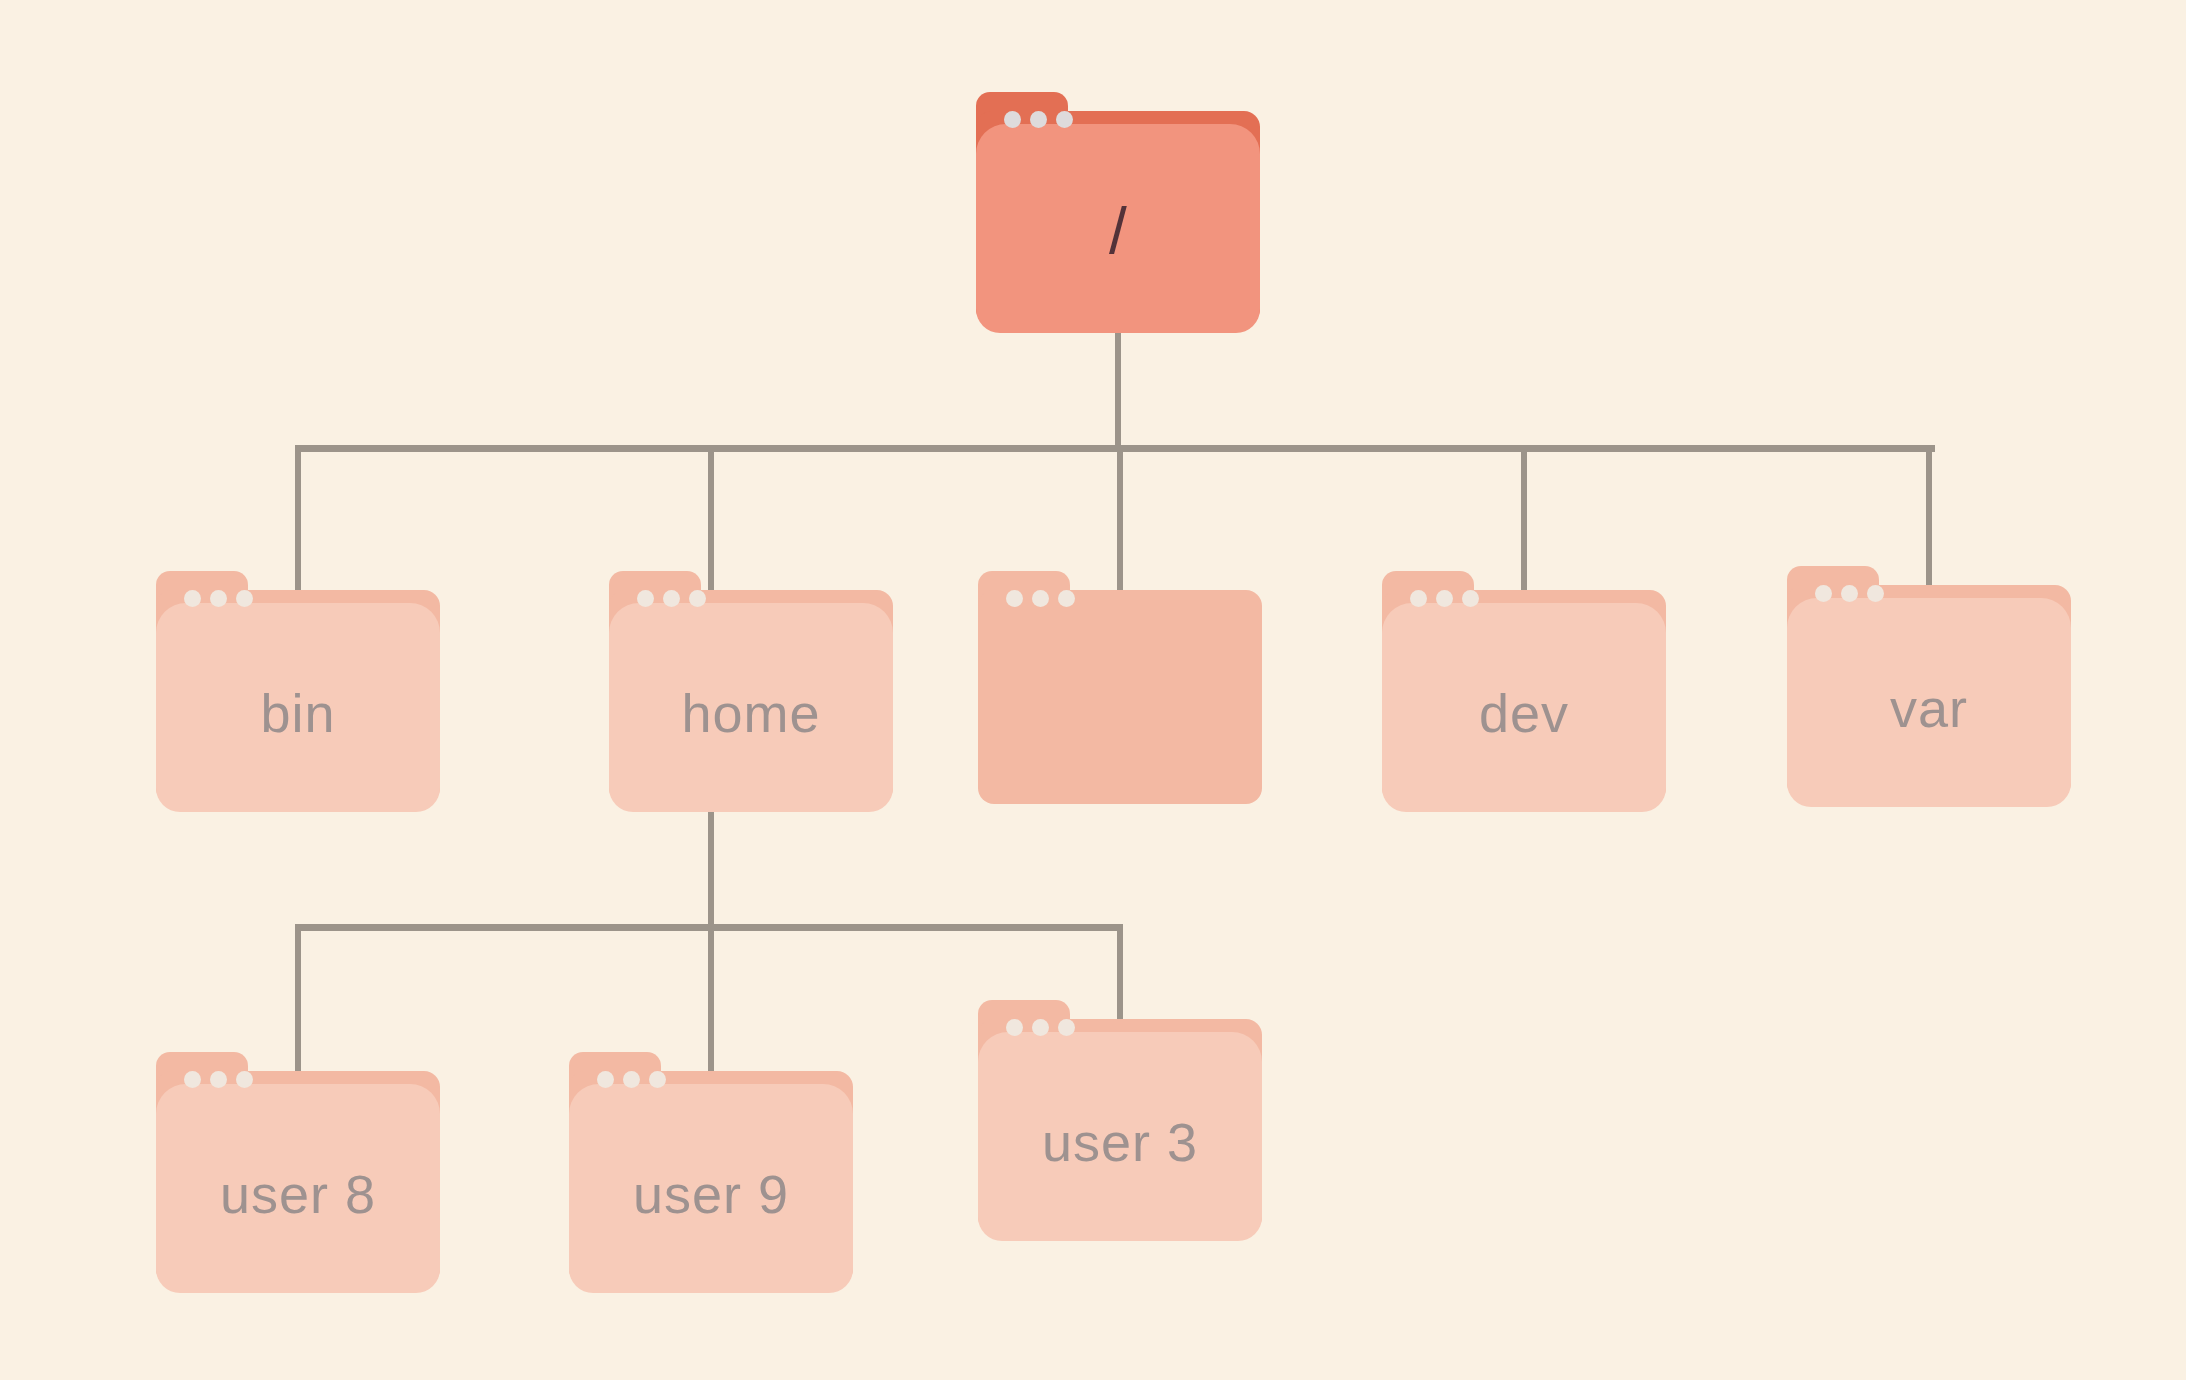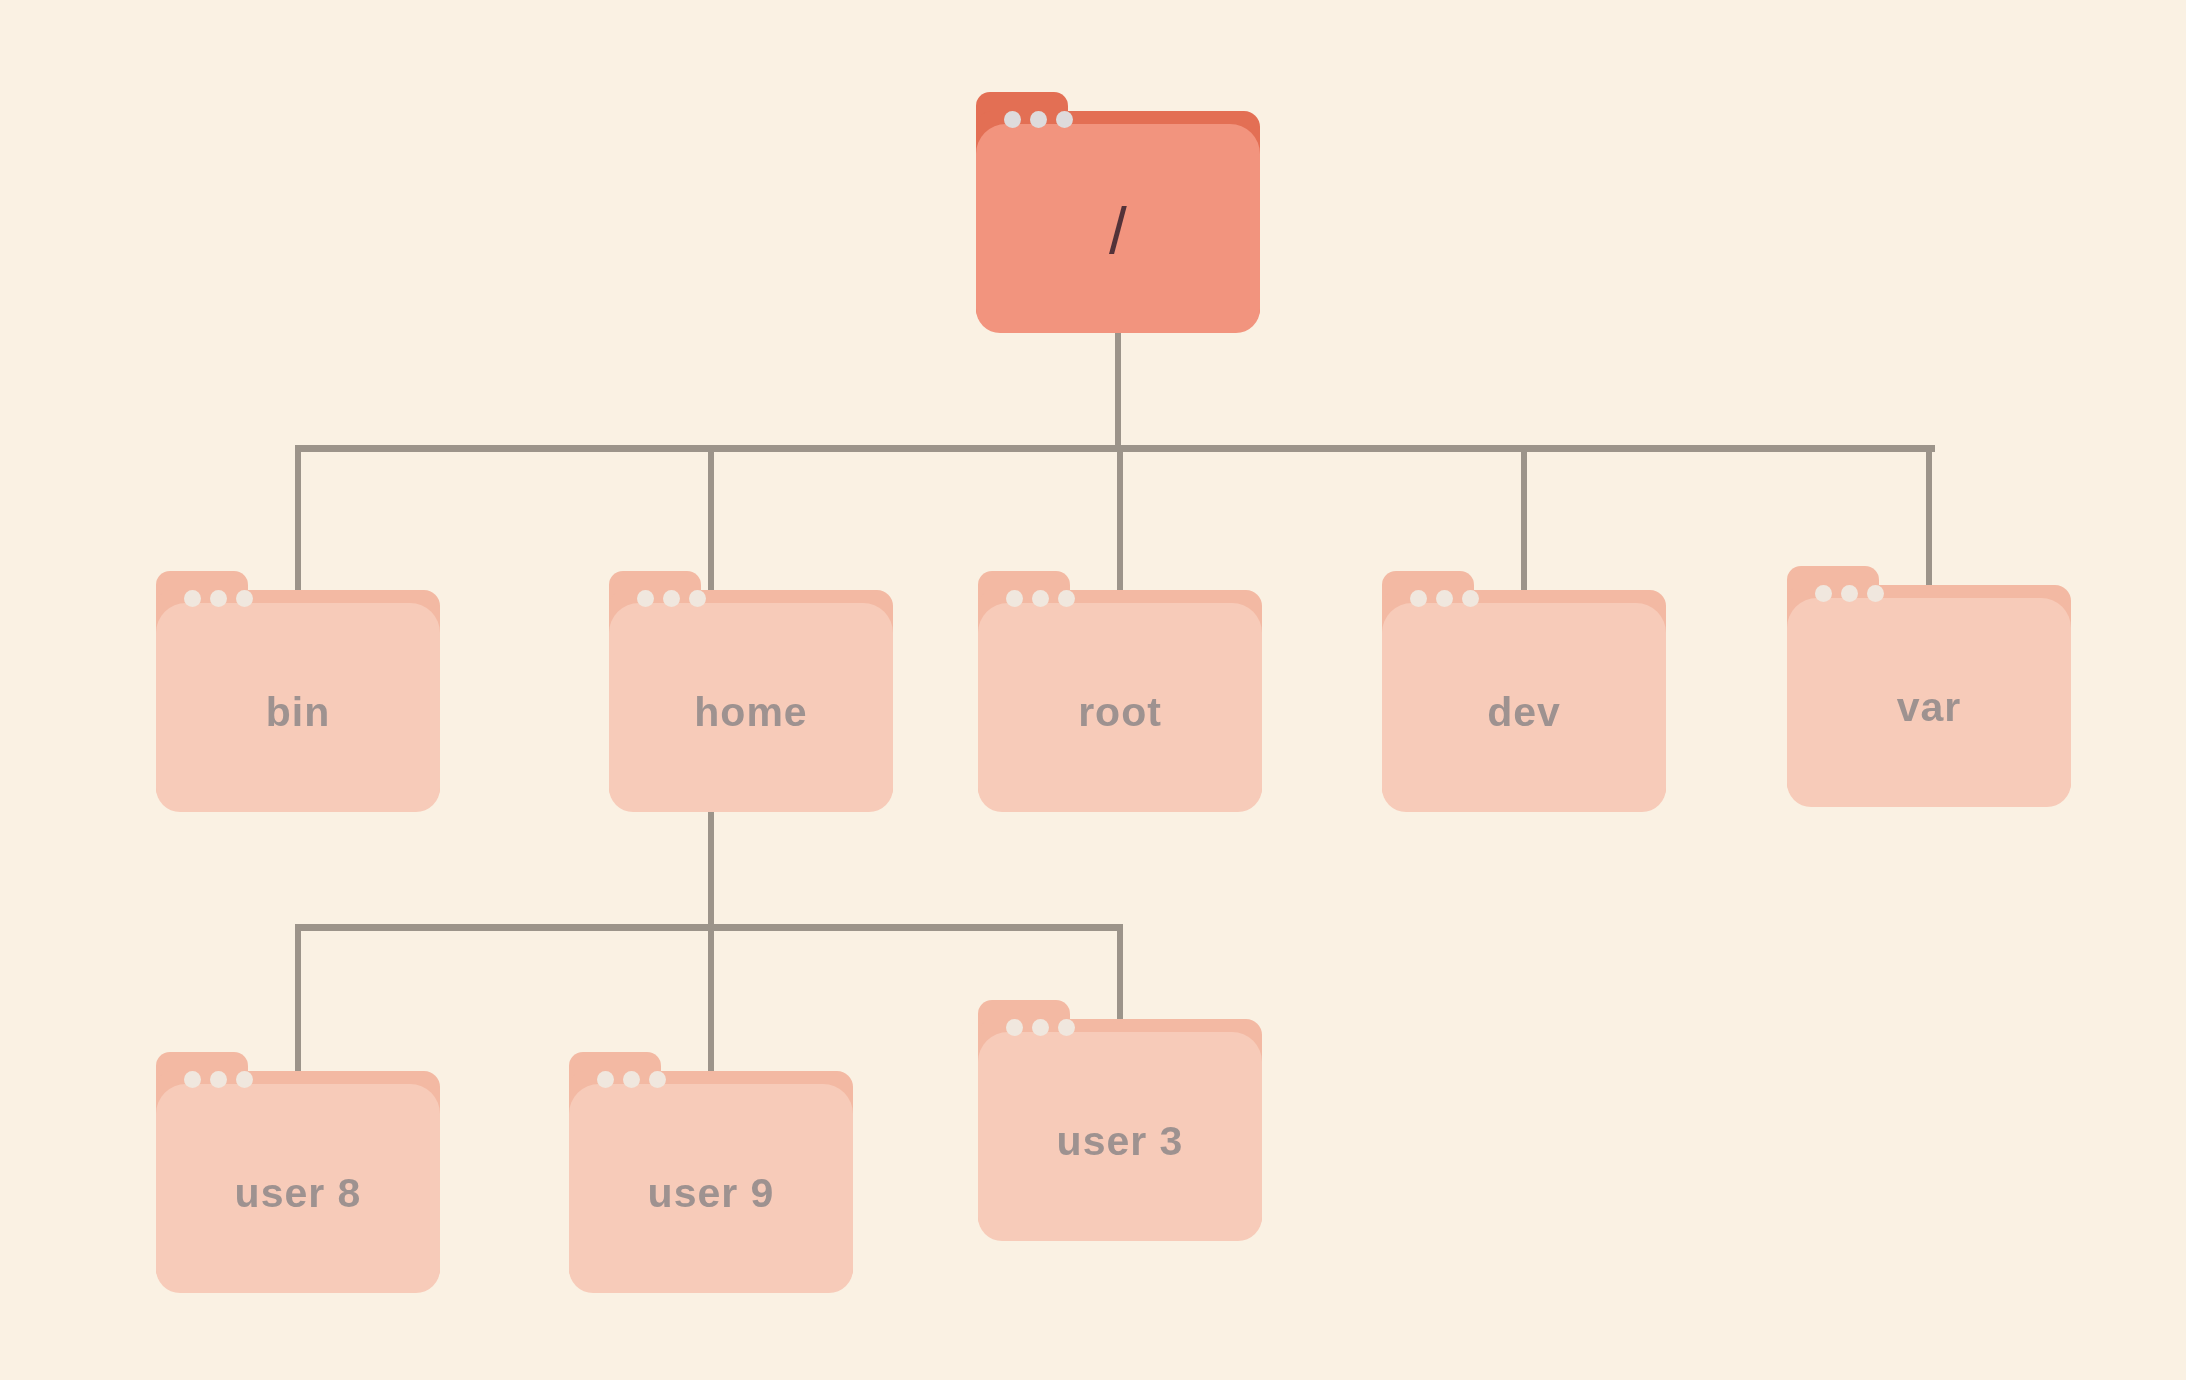--- a/index.html
+++ b/index.html
@@ -71,24 +71,24 @@
     display: flex;
     gap: 9px;
   }
   .folder .dots i {
     width: 17px; height: 17px;
     border-radius: 50%;
     background: var(--dots);
   }
   .folder .label {
     color: var(--text);
-    font-size: 41px;
+    font-size: 54px;
     letter-spacing: 1px;
     padding-top: 10px;
-    font-weight: 700;
+    font-weight: 400;
   }
   .folder.root .label {
     font-size: 64px;
     font-weight: 300;
     letter-spacing: 0;
     padding-top: 4px;
   }
 </style>
 </head>
 <body>
@@ -144,23 +144,20 @@
     <div class="dots">
         <i></i>
         <i></i>
         <i></i>
       </div>
   </div>
 
   <div class="folder" style="left:978px; top:571px;">
     <div class="tab"></div>
     <div class="back"></div>
-    <div class="front">
-      <div class="label">root</div>
-    </div>
     <div class="dots">
         <i></i>
         <i></i>
         <i></i>
       </div>
   </div>
 
   <div class="folder" style="left:1382px; top:571px;">
     <div class="tab"></div>
     <div class="back"></div>

